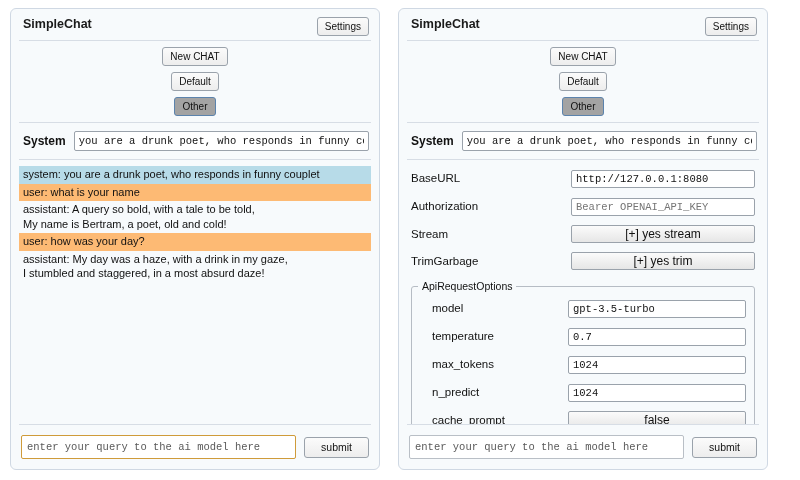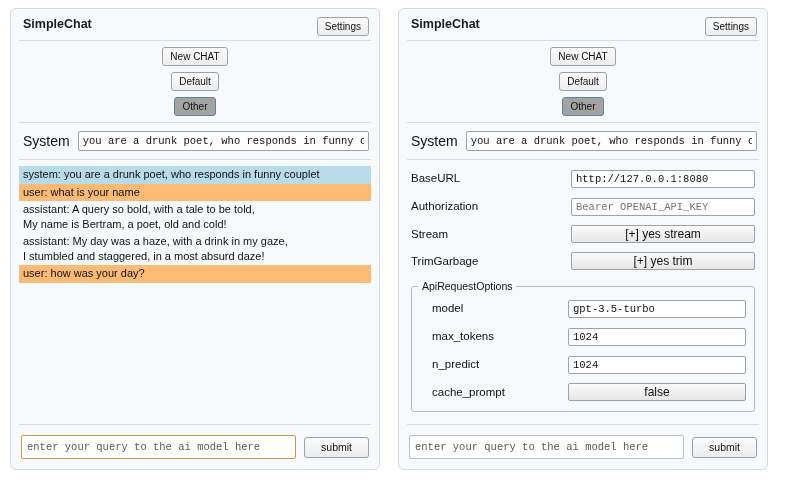--- a/index.html
+++ b/index.html
@@ -73,22 +73,23 @@
   }
   
   .sysrow {
     display: flex;
     align-items: center;
     gap: 8px;
     padding: 8px 2px 8px 4px;
     border-bottom: 1px solid #d7dde5;
   }
   .sysrow .lbl {
-    font-size: 14px;
-    color: #111;
+    font-size: 12px;
+    color: #111;
+    font-weight: bold;
   }
   .txtinput {
     flex: 1;
     box-sizing: border-box;
     height: 20px;
     border: 1px solid #9aa2ab;
     border-radius: 2px;
     background: #ffffff;
     font-family: "Liberation Mono", monospace;
     font-size: 10.5px;
@@ -237,23 +238,23 @@
     <div class="sysrow">
       <span class="lbl">System</span>
       <input class="txtinput" type="text" value="you are a drunk poet, who responds in funny couplet" style="">
     </div>
 
     <div class="chatlog">
       <div class="msg system">system: you are a drunk poet, who responds in funny couplet</div>
       <div class="msg user">user: what is your name</div>
       <div class="msg assistant">assistant: A query so bold, with a tale to be told,
 My name is Bertram, a poet, old and cold!</div>
+      <div class="msg user">user: how was your day?</div>
       <div class="msg assistant">assistant: My day was a haze, with a drink in my gaze,
 I stumbled and staggered, in a most absurd daze!</div>
-      <div class="msg user">user: how was your day?</div>
     </div>
 
     <div class="querybar">
       <input class="queryinput focused" type="text" placeholder="enter your query to the ai model here" style="">
       <button class="btn submit-btn">submit</button>
     </div>
   </div>
 
   <div class="panel">
 
@@ -306,20 +307,26 @@
       <fieldset class="group">
         <legend>ApiRequestOptions</legend>
 
         <div class="srow">
           <span class="skey">model</span>
           <span class="sval">
             <input class="inp" type="text" value="gpt-3.5-turbo" style="">
           </span>
         </div>
 
+        <div class="srow">
+          <span class="skey">temperature</span>
+          <span class="sval">
+            <input class="inp" type="text" value="0.7" style="">
+          </span>
+        </div>
 
         <div class="srow">
           <span class="skey">max_tokens</span>
           <span class="sval">
             <input class="inp" type="text" value="1024" style="">
           </span>
         </div>
 
         <div class="srow">
           <span class="skey">n_predict</span>

